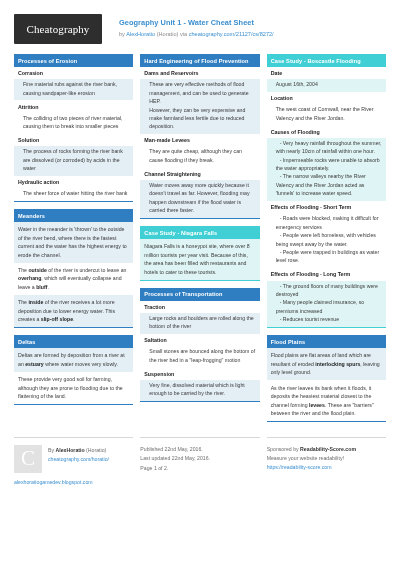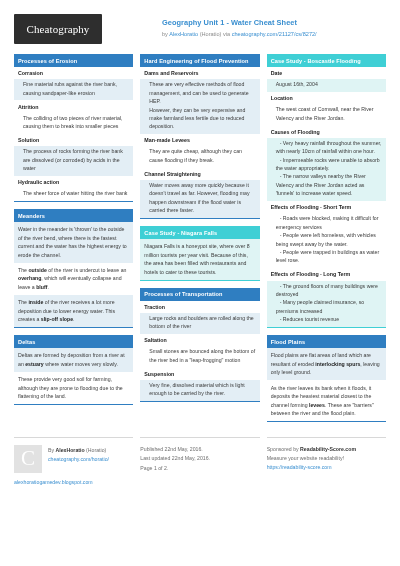--- a/index.html
+++ b/index.html
@@ -6,21 +6,21 @@
   html, body {
     width: 400px; height: 566px;
     background: #ffffff;
     font-family: "Liberation Sans", sans-serif;
     color: #333;
     overflow: hidden;
   }
   .page { width: 400px; height: 566px; position: relative; padding: 0 14px; }
 
   
-  .header { display: flex; align-items: flex-start; padding: 14px 0 10px 0; gap: 43px; }
+  .header { display: flex; align-items: flex-start; padding: 14px 0 10px 0; }
   .logo {
     background: #2e2e2e; color: #ffffff;
     font-family: "Liberation Serif", serif;
     font-size: 11px; letter-spacing: .1px;
     padding: 9px 7px; width: 88px; text-align: center;
     border-radius: 1px;
   }
   .title-wrap { padding-left: 17px; padding-top: 4px; }
   .sheet-title {
     font-size: 7.4px; color: #3a8fd0; font-weight: bold;

